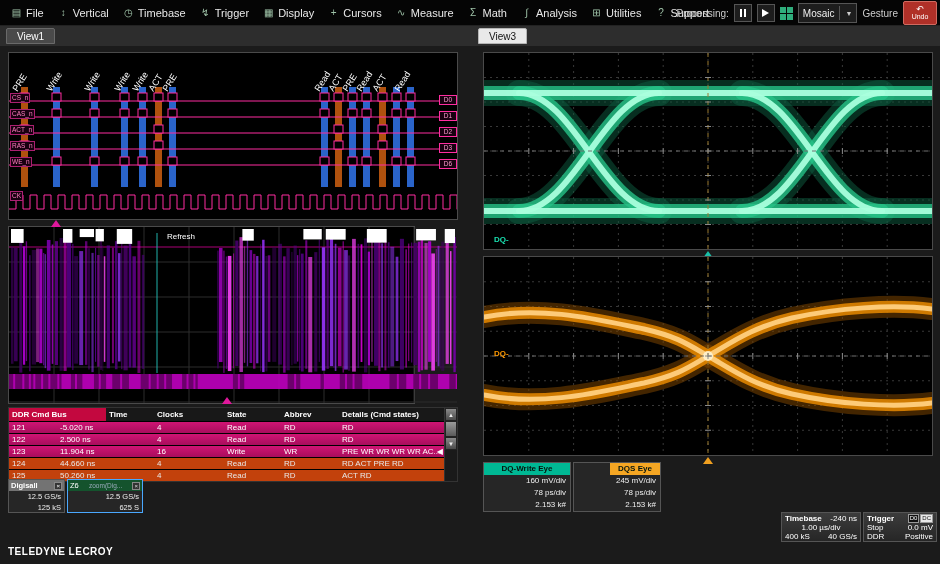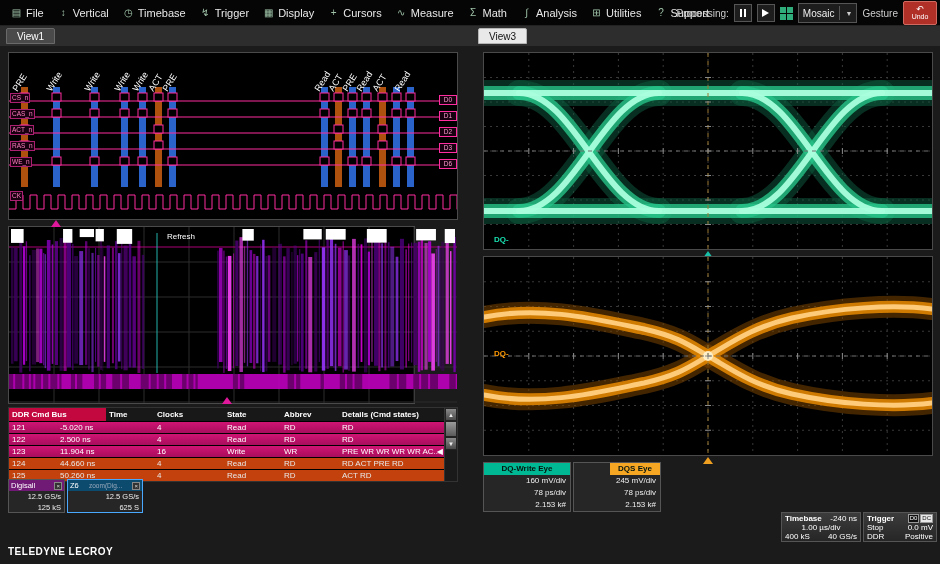--- a/index.html
+++ b/index.html
@@ -63,22 +63,22 @@
   .sel-marker{position:absolute;right:1px;top:0;font-size:8px;color:#fff;line-height:11px;}
   .scrollbar{position:absolute;right:0;top:0;bottom:0;width:13px;background:#1a1a1a;border-left:1px solid #333;display:flex;flex-direction:column;box-sizing:border-box;}
   .sb-btn{height:13px;background:linear-gradient(#8a8a8a,#4a4a4a);border:1px solid #222;color:#eee;font-size:6px;text-align:center;line-height:12px;box-sizing:border-box;}
   .sb-thumb{height:16px;background:linear-gradient(#9a9a9a,#5a5a5a);border:1px solid #222;box-sizing:border-box;}
 
   
   .badge{position:absolute;top:479px;height:34px;background:#262626;border:1px solid #555;box-sizing:border-box;font-size:7.5px;}
   .badge-digis{left:8px;width:57px;}
   .badge-zoom{left:67px;width:76px;border:1px solid #4aa8ff;}
   .badge-title{height:11px;line-height:11px;display:flex;justify-content:space-between;align-items:center;padding:0 2px;}
-  .badge-digis .badge-title{background:#701a75;color:#fff;}
-  .badge-zoom .badge-title{background:#0c4a6e;color:#fff;}
+  .badge-digis .badge-title{background:#737373;color:#fff;font-weight:bold;}
+  .badge-zoom .badge-title{background:#14532d;color:#fff;}
   .bt-desc{color:#9ab;font-size:6.5px;overflow:hidden;white-space:nowrap;}
   .close-chip{border:1px solid #888;background:#333;color:#ddd;font-size:6px;line-height:6px;padding:0 1px;}
   .badge-row{height:11px;line-height:11px;text-align:right;padding-right:3px;color:#eee;}
 
   
   .eye-desc{position:absolute;top:462px;width:88px;background:#262626;border:1px solid #555;box-sizing:border-box;font-size:8px;}
   .eye-desc-dq{left:483px;}
   .eye-desc-dqs{left:573px;}
   .ed-title{height:12px;line-height:12px;text-align:center;font-weight:bold;color:#04140e;}
   .ed-teal{background:#00b894;}

